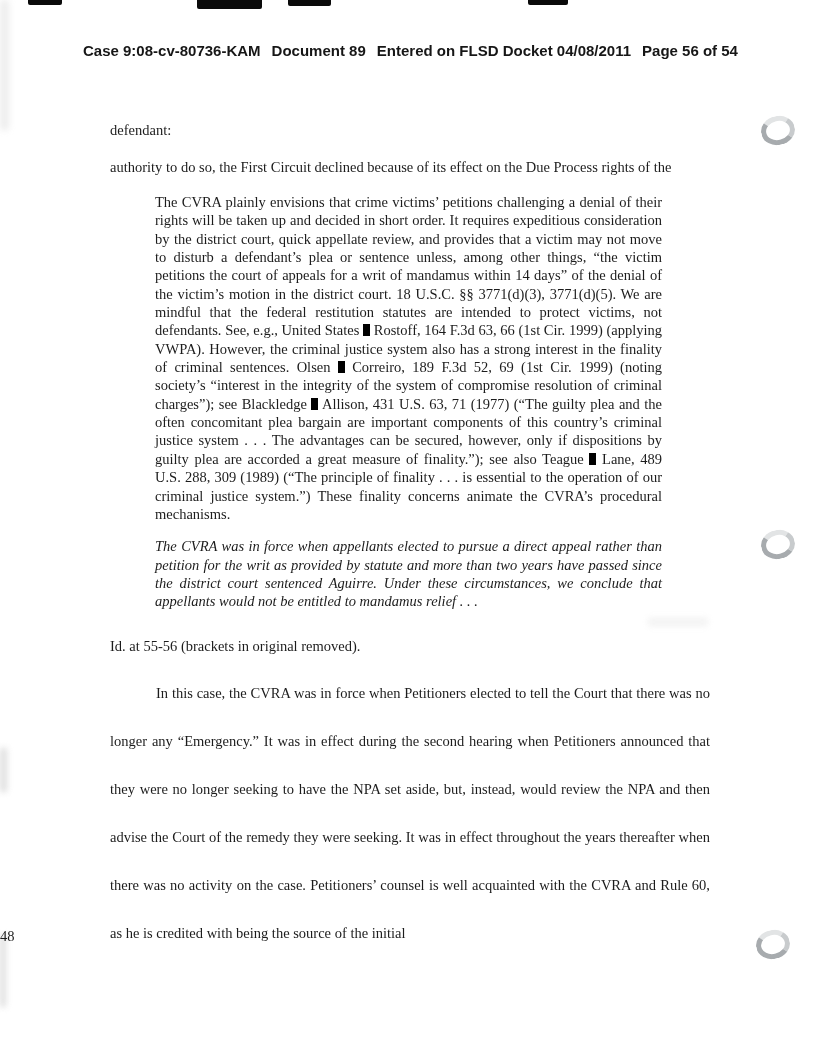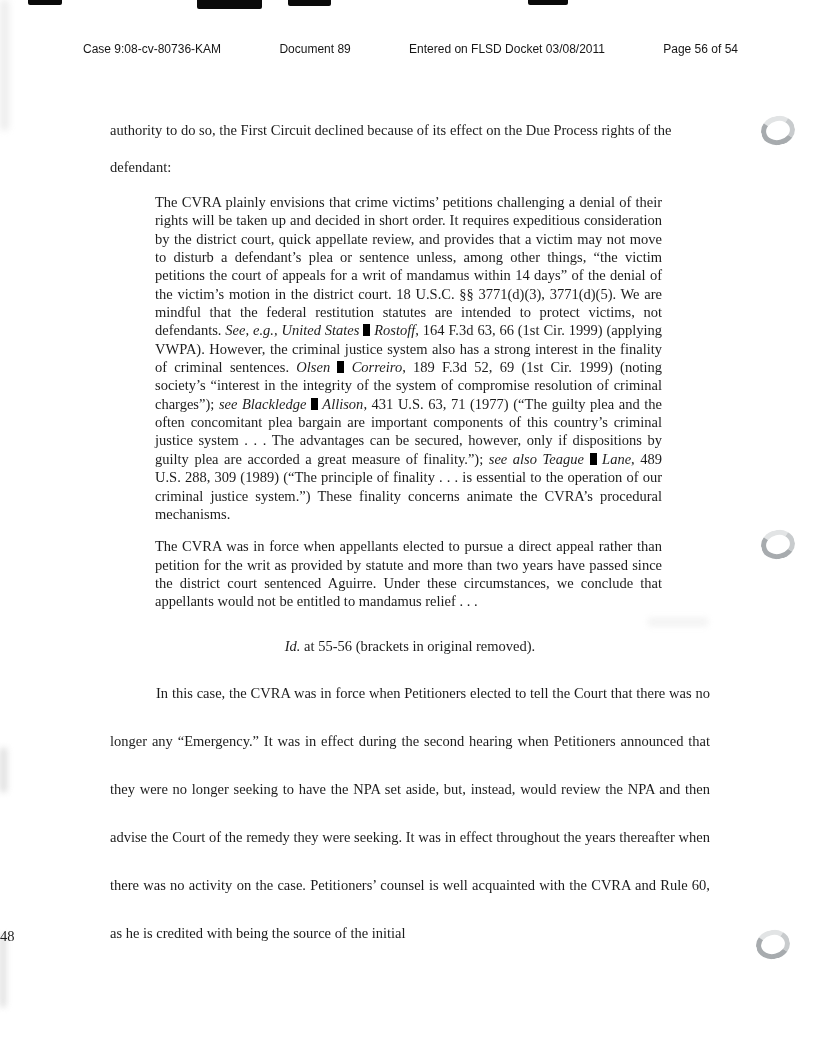--- a/index.html
+++ b/index.html
@@ -10,31 +10,31 @@
     overflow:hidden;
     font-family:"Liberation Serif", serif;
     color:#1c1c1c;
   }
 
   
   .stamp {
     position:absolute; top:42px; left:83px; width:655px;
     display:flex; justify-content:space-between;
     font-family:"Liberation Sans", sans-serif;
-    font-size:12px; color:#161616; white-space:nowrap;
+    font-size:15px; color:#161616; white-space:nowrap;font-weight:bold;
   }
 
   
   .content { position:absolute; top:112px; left:110px; width:600px; font-size:14.5px; }
   .dline { display:block; line-height:37px; white-space:nowrap; }
   .bq { margin:7px 0 0 45px; width:507px; line-height:18.35px; text-align:justify; }
-  .bq2 { margin-top:14px; }
+  .bq2 { margin-top:14px;font-style:italic; }
   .idline { margin-top:17px; line-height:37px; }
   .para { margin-top:4px; line-height:48px; text-align:justify; text-indent:46px; }
-  .it { font-style:italic; }
+  .it { }
   .redact { display:inline-block; width:7px; height:12px; background:#000; vertical-align:-1px; }
 
   .pageno {
     position:absolute; top:928px; left:0; width:100%;
     text-align:left; font-size:14.5px; color:#1c1c1c;
   }
 
   
   .topmark { position:absolute; top:0; background:#0a0a0a; border-radius:0 0 2px 2px; }
   .tm1 { left:28px;  width:34px; height:5px; }
@@ -76,36 +76,36 @@
   <div class="hole h3"></div>
 
   <div class="smudge sm1"></div>
   <div class="smudge sm2"></div>
   <div class="smudge sm3"></div>
   <div class="smudge sm4"></div>
 
   <header class="stamp">
     <span>Case 9:08-cv-80736-KAM</span>
     <span>Document 89</span>
-    <span>Entered on FLSD Docket 03/08/2011</span>
+    <span>Entered on FLSD Docket 04/08/2011</span>
     <span>Page 56 of 54</span>
   </header>
 
   <main class="content">
 
     <p style="margin:0;">
+      <span class="dline">defendant:</span>
       <span class="dline">authority to do so, the First Circuit declined because of its effect on the Due Process rights of the</span>
-      <span class="dline">defendant:</span>
     </p>
 
     <blockquote class="bq"><span>The CVRA plainly envisions that crime victims’ petitions challenging a denial of their rights will be taken up and decided in short order.  It requires expeditious consideration by the district court, quick appellate review, and provides that a victim may not move to disturb a defendant’s plea or sentence unless, among other things, “the victim petitions the court of appeals for a writ of mandamus within 14 days” of the denial of the victim’s motion in the district court.  18 U.S.C. §§ 3771(d)(3), 3771(d)(5).  We are mindful that the federal restitution statutes are intended to protect victims, not defendants.  </span><span class="it">See, e.g., United States </span><span class="redact"></span><span class="it"> Rostoff</span><span>, 164 F.3d 63, 66 (1st Cir. 1999) (applying VWPA).  However, the criminal justice system also has a strong interest in the finality of criminal sentences.  </span><span class="it">Olsen </span><span class="redact"></span><span class="it"> Correiro</span><span>, 189 F.3d 52, 69 (1st Cir. 1999) (noting society’s “interest in the integrity of the system of compromise resolution of criminal charges”); </span><span class="it">see Blackledge </span><span class="redact"></span><span class="it"> Allison</span><span>, 431 U.S. 63, 71 (1977) (“The guilty plea and the often concomitant plea bargain are important components of this country’s criminal justice system . . . The advantages can be secured, however, only if dispositions by guilty plea are accorded a great measure of finality.”); </span><span class="it">see also Teague </span><span class="redact"></span><span class="it"> Lane</span><span>, 489 U.S. 288, 309 (1989) (“The principle of finality . . . is essential to the operation of our criminal justice system.”) These finality concerns animate the CVRA’s procedural mechanisms.</span></blockquote>
 
     <blockquote class="bq bq2">The CVRA was in force when appellants elected to pursue a direct appeal rather than petition for the writ as provided by statute and more than two years have passed since the district court sentenced Aguirre.  Under these circumstances, we conclude that appellants would not be entitled to mandamus relief . . .</blockquote>
 
-    <p class="idline" style="margin-bottom:0;text-align:center;"><span class="it">Id.</span><span> at 55-56 (brackets in original removed).</span></p>
+    <p class="idline" style="margin-bottom:0;"><span class="it">Id.</span><span> at 55-56 (brackets in original removed).</span></p>
 
     <p class="para" style="margin-bottom:0;">In this case, the CVRA was in force when Petitioners elected to tell the Court that there was no longer any “Emergency.”  It was in effect during the second hearing when Petitioners announced that they were no longer seeking to have the NPA set aside, but, instead, would review the NPA and then advise the Court of the remedy they were seeking.  It was in effect throughout the years thereafter when there was no activity on the case.  Petitioners’ counsel is well acquainted with the CVRA and Rule 60, as he is credited with being the source of the initial</p>
 
   </main>
 
   <div class="pageno">48</div>
 
 </div>
 
 </body></html>

